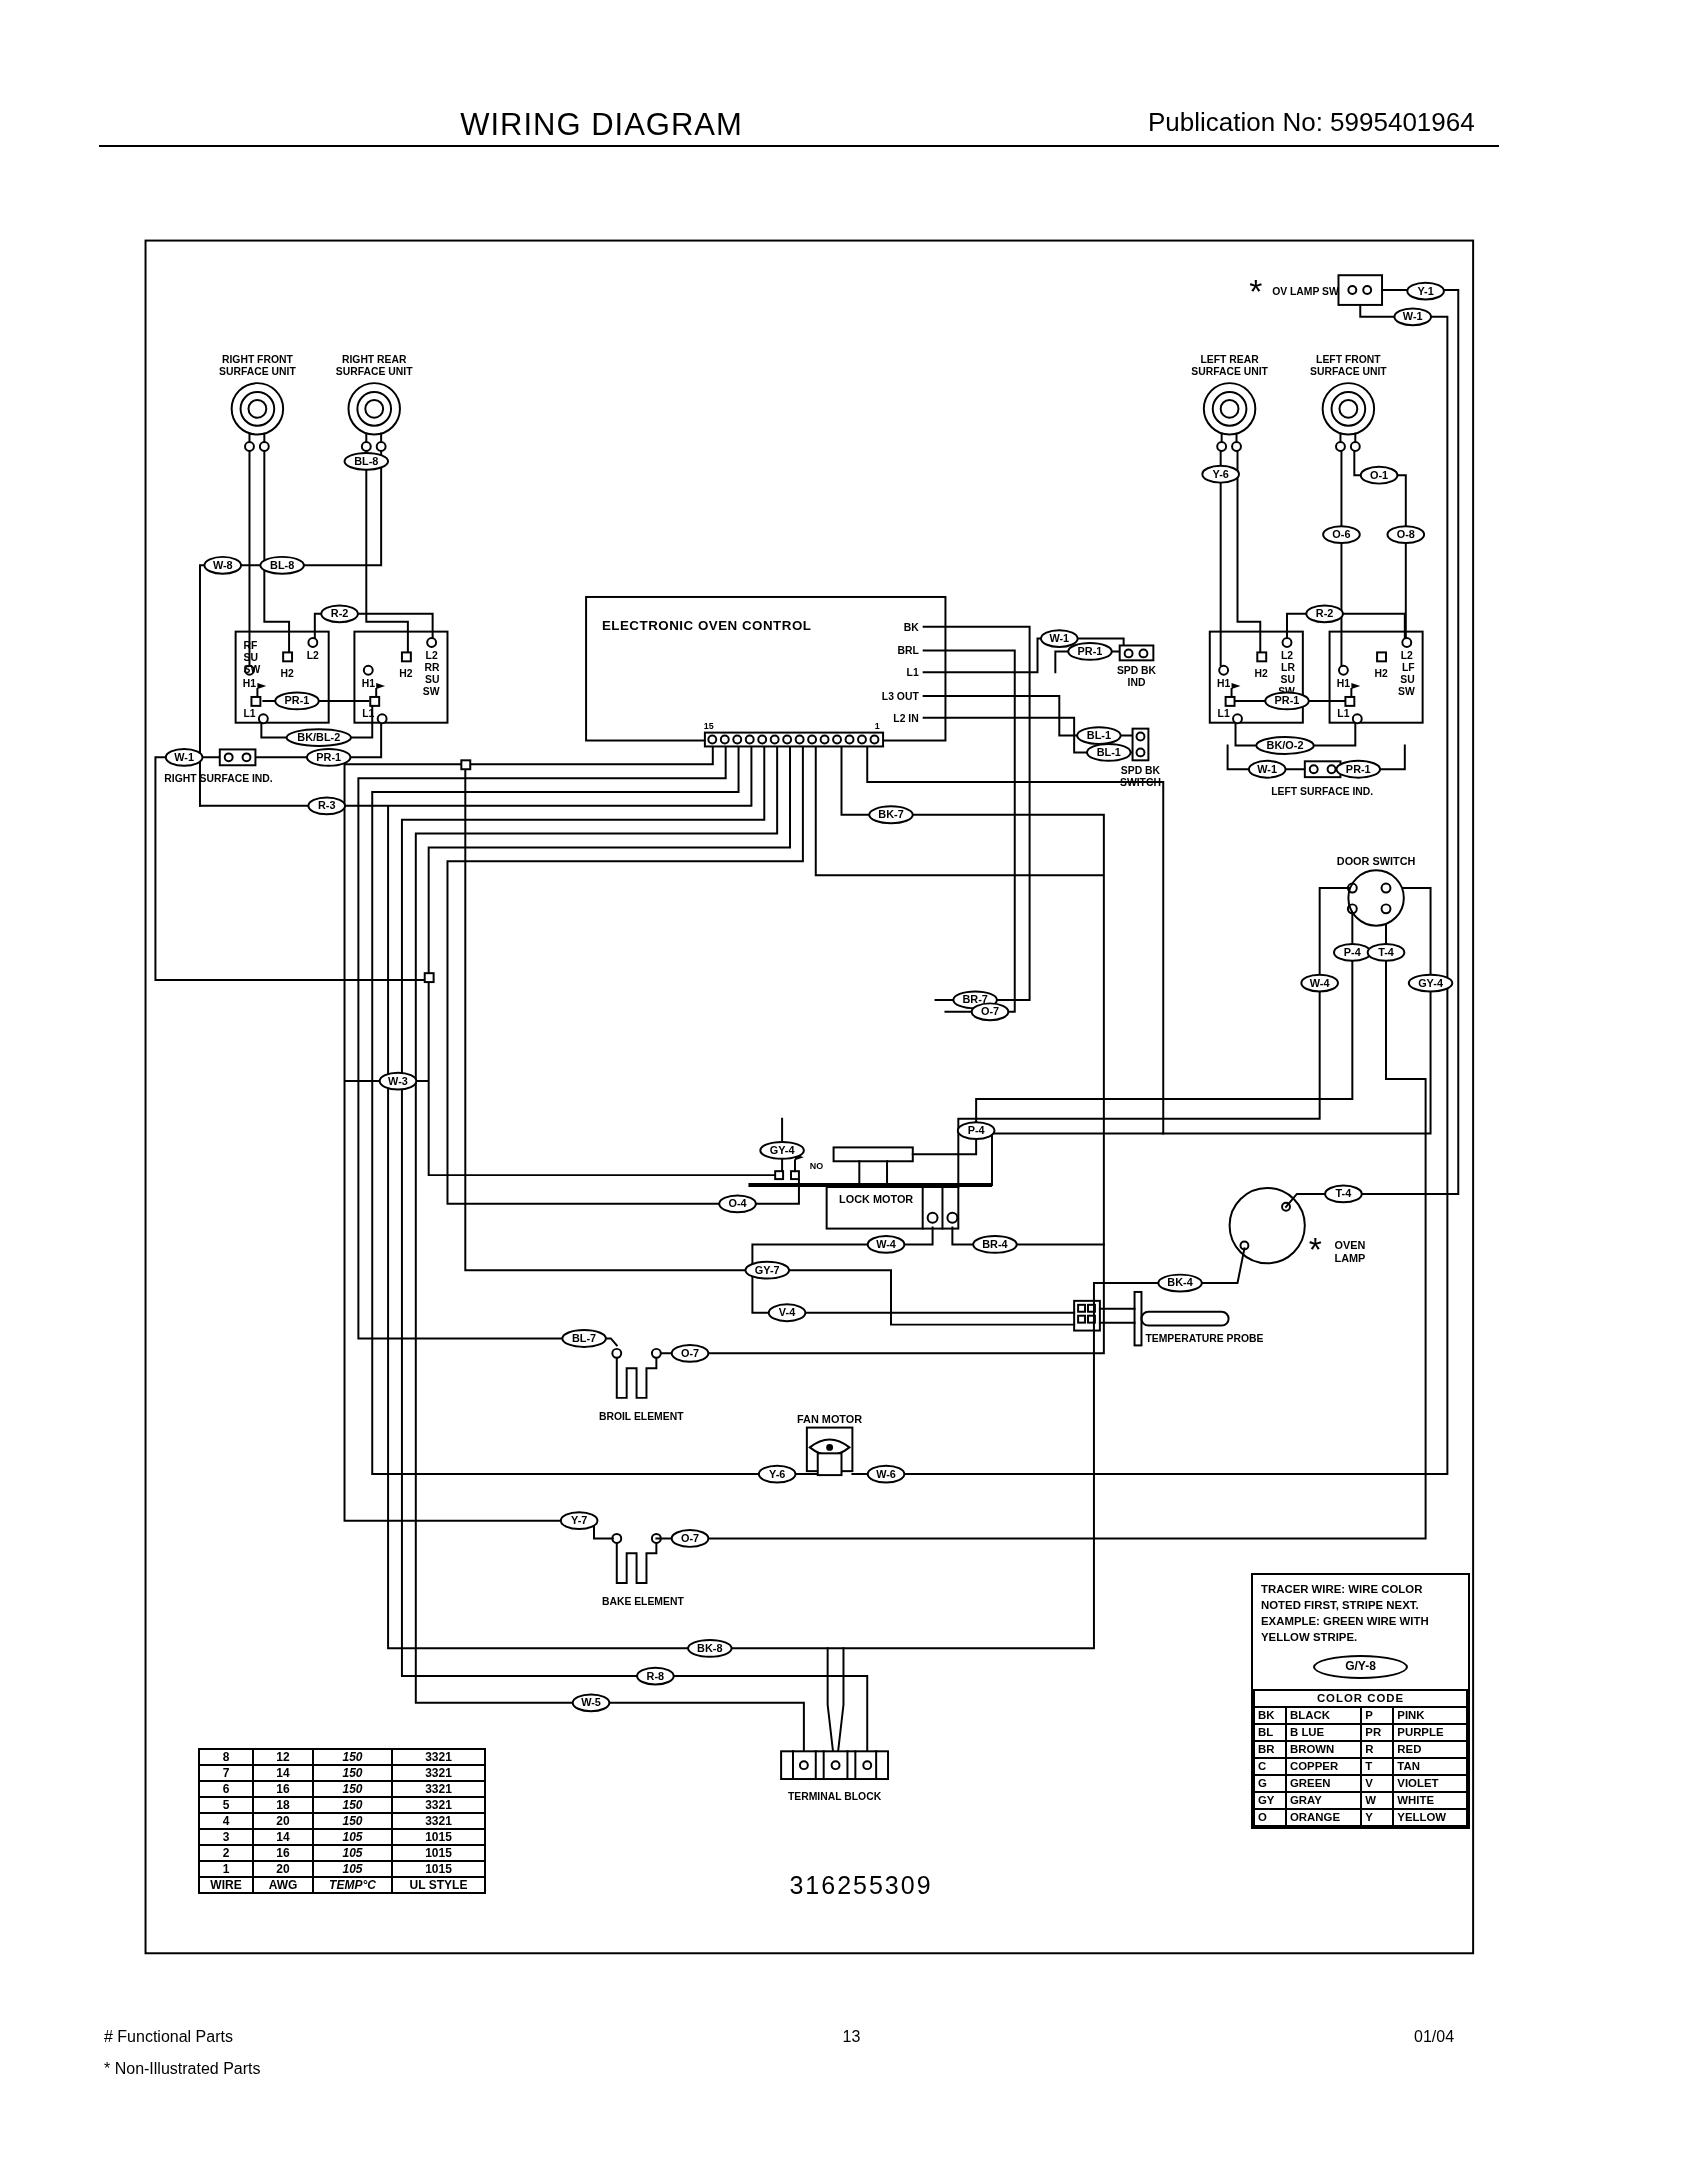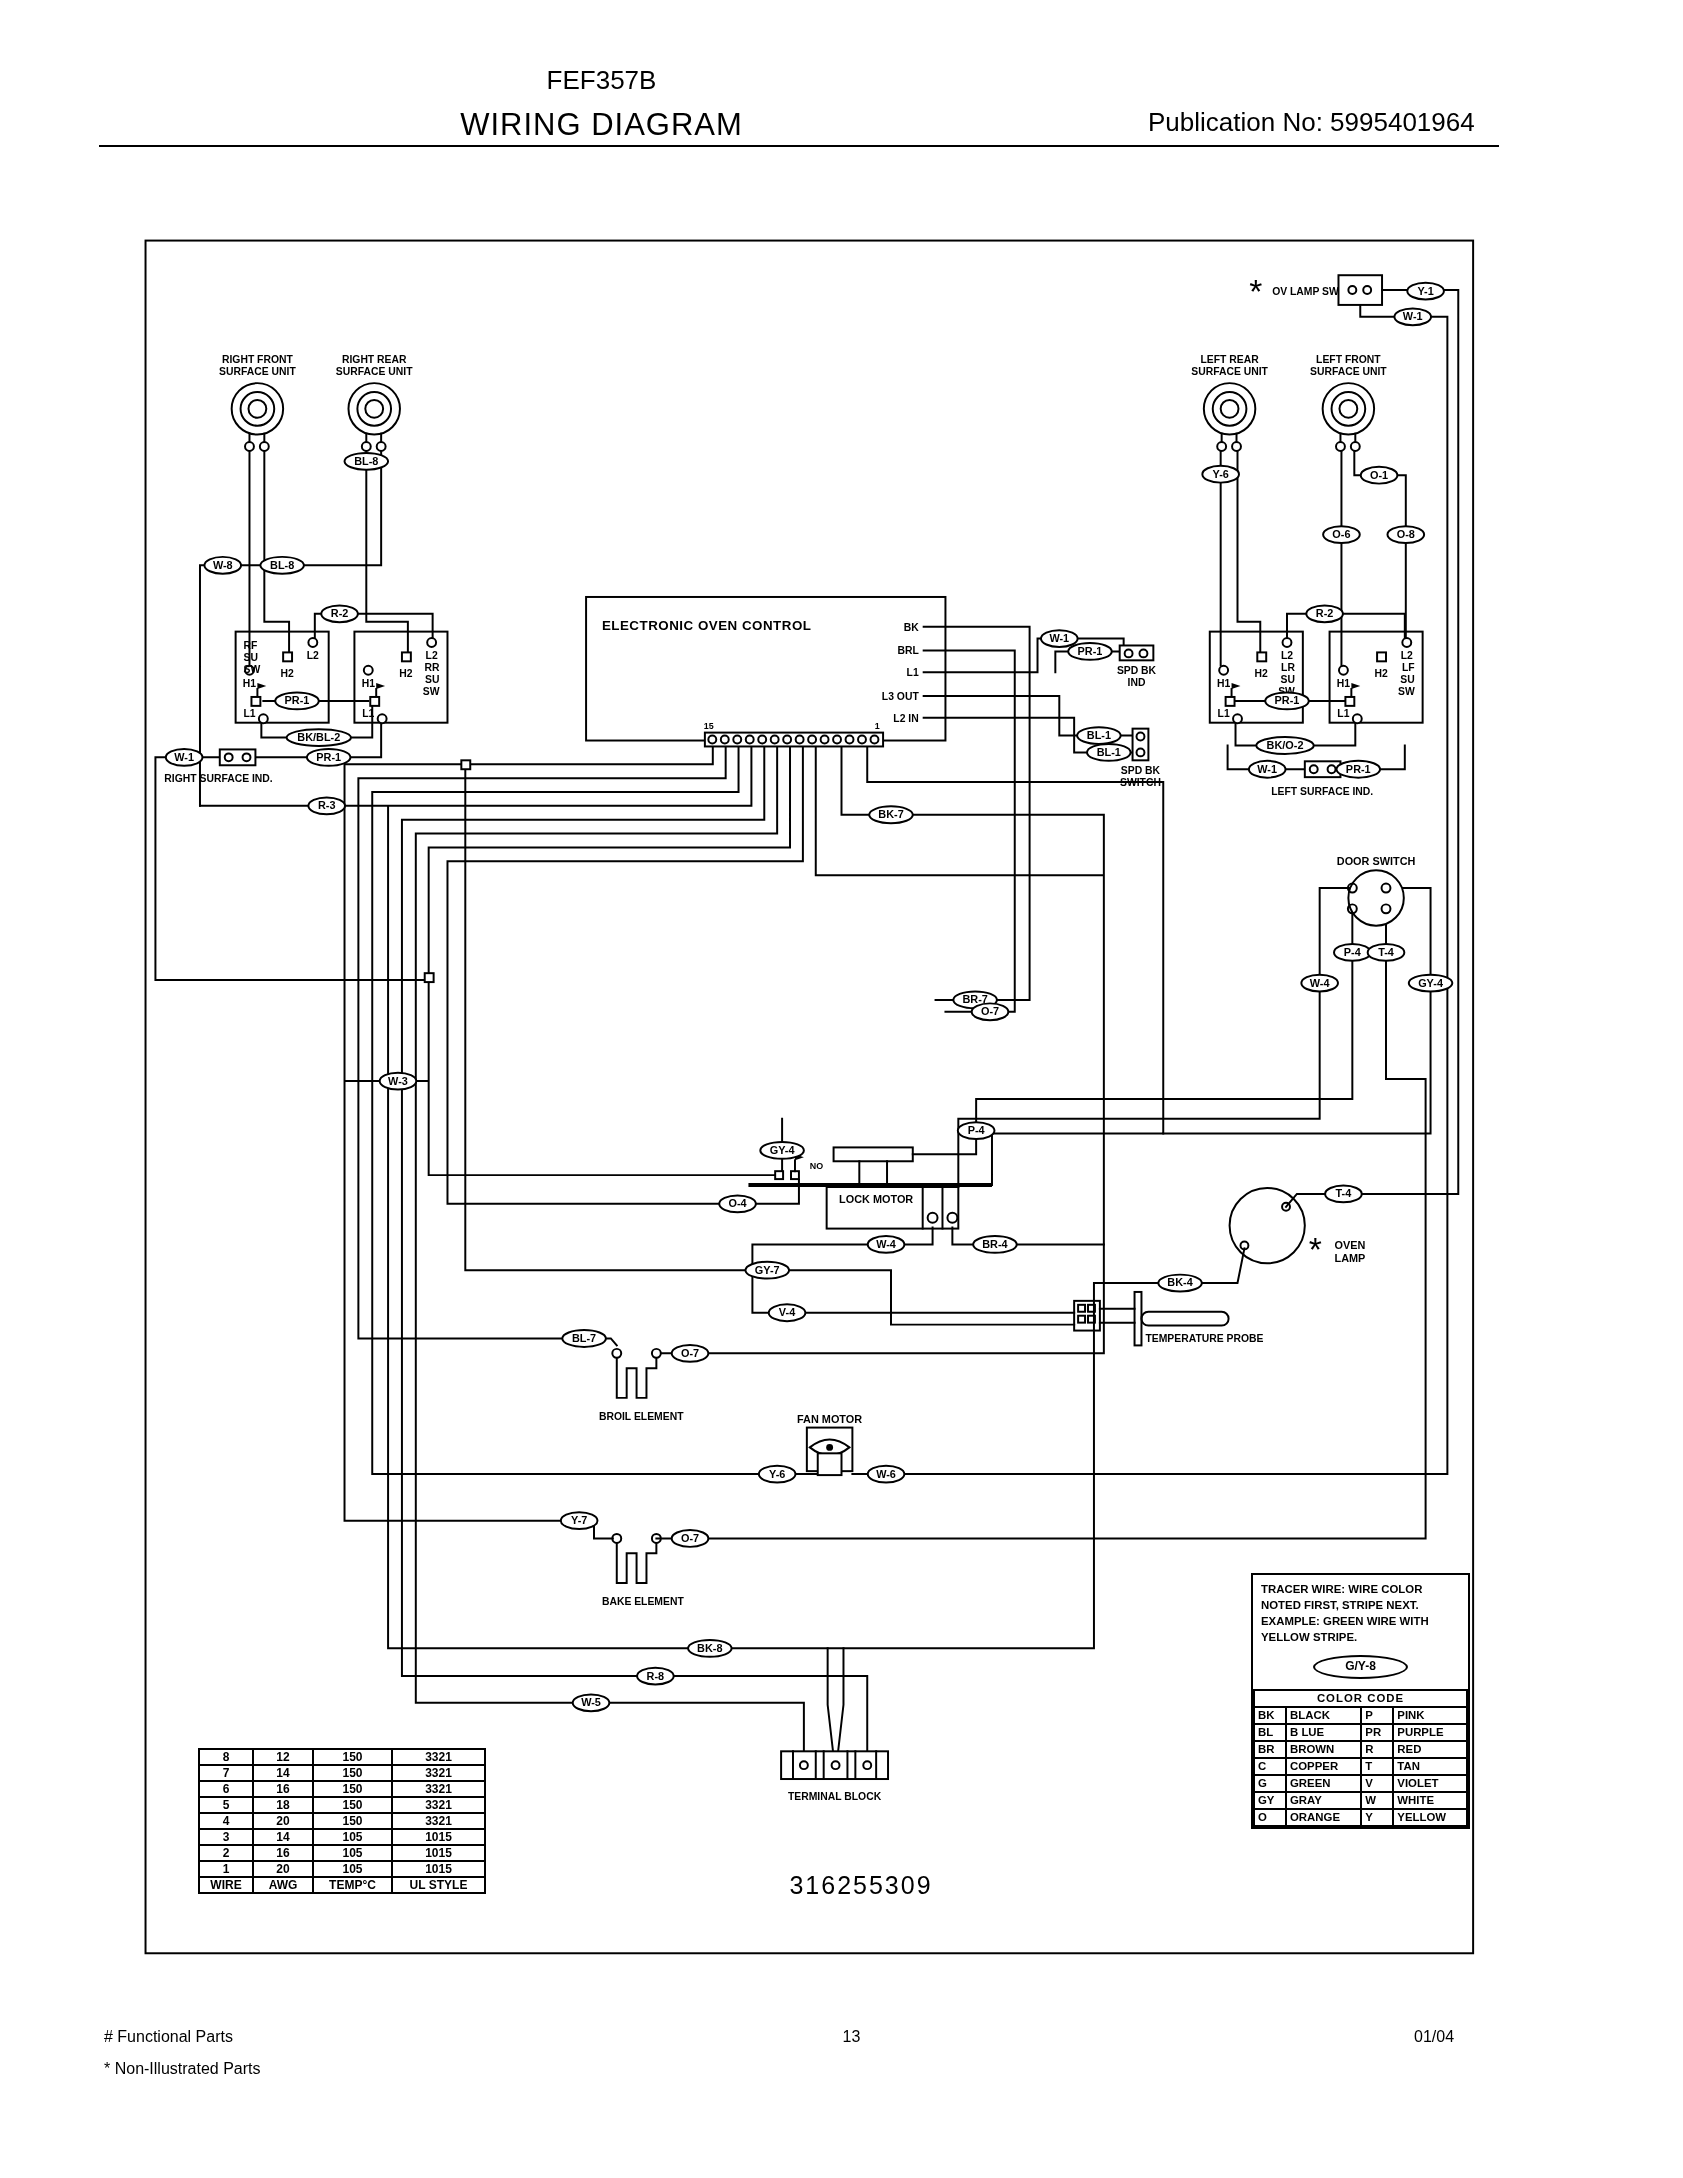--- a/index.html
+++ b/index.html
@@ -17,21 +17,21 @@
   .t11{font-size:11px;}
   .t13{font-size:13.5px;letter-spacing:.5px;}
   .wire{stroke:#000;stroke-width:2;fill:none;stroke-linecap:square;}
   .thick{stroke:#000;stroke-width:4;fill:none;}
   .box{stroke:#000;stroke-width:2;fill:none;}
   .boxw{stroke:#000;stroke-width:2;fill:#fff;}
   
   .wt{border-collapse:collapse;background:#fff;}
   .wt td{border:2px solid #000;font-size:12px;font-weight:bold;text-align:center;
          padding:0 2px;height:14px;line-height:14px;}
-  .wt .c1{width:48px;} .wt .c2{width:54px;} .wt .c3{width:73px;} .wt .c4{width:87px;}
+  .wt .c1{width:48px;} .wt .c2{width:54px;} .wt .c3{width:73px;font-style:italic;} .wt .c4{width:87px;}
   
   .warnbox{border:2px solid #000;width:215px;background:#fff;}
   .warn-head{text-align:center;padding:5px 0 8px 0;border-bottom:2px solid #000;}
   .warn-title{display:inline-block;font-size:21px;font-weight:bold;letter-spacing:3px;
               border-bottom:4px double #000;padding:0 4px;margin-bottom:6px;}
   .warn-line{font-size:11.4px;font-weight:bold;line-height:13px;}
   .warn-tracer{padding:6px 6px 2px 8px;}
   .tr-line{font-size:11.4px;font-weight:bold;line-height:16px;}
   .gy-oval{width:91px;height:20px;border:2px solid #000;border-radius:50%;
            margin:8px auto 10px auto;text-align:center;font-size:12px;font-weight:bold;
@@ -40,21 +40,20 @@
   .cc td{border:2px solid #000;font-size:11.4px;font-weight:bold;padding:0 3px;
          height:15px;line-height:15px;}
   .cc .hd{text-align:center;letter-spacing:1px;}
   .cc .code{width:24px;}
 </style>
 </head>
 <body>
 
 <div class="page">
 
-  <div class="abs hdr" style="left:0;top:65px;width:1203px;text-align:center;">FEF357B</div>
   <div class="abs hdr" style="left:1148px;top:65px;width:356px;margin-top:42px;">Publication No:  5995401964</div>
   <div class="abs title" style="left:0;top:107px;width:1203px;text-align:center;">WIRING DIAGRAM</div>
   <div class="abs rule" style="left:99px;top:145px;width:1400px;"></div>
 
   <svg class="abs" style="left:0;top:0;" width="1683" height="2178" viewBox="0 0 1700 2200">
 
     <rect x="147" y="243" width="1341" height="1730" class="box" stroke-width="2.5"></rect>
 
     <g>
       <path class="wire" d="M252,451 L252,672 M267,451 L267,628 L292,628 L292,658

